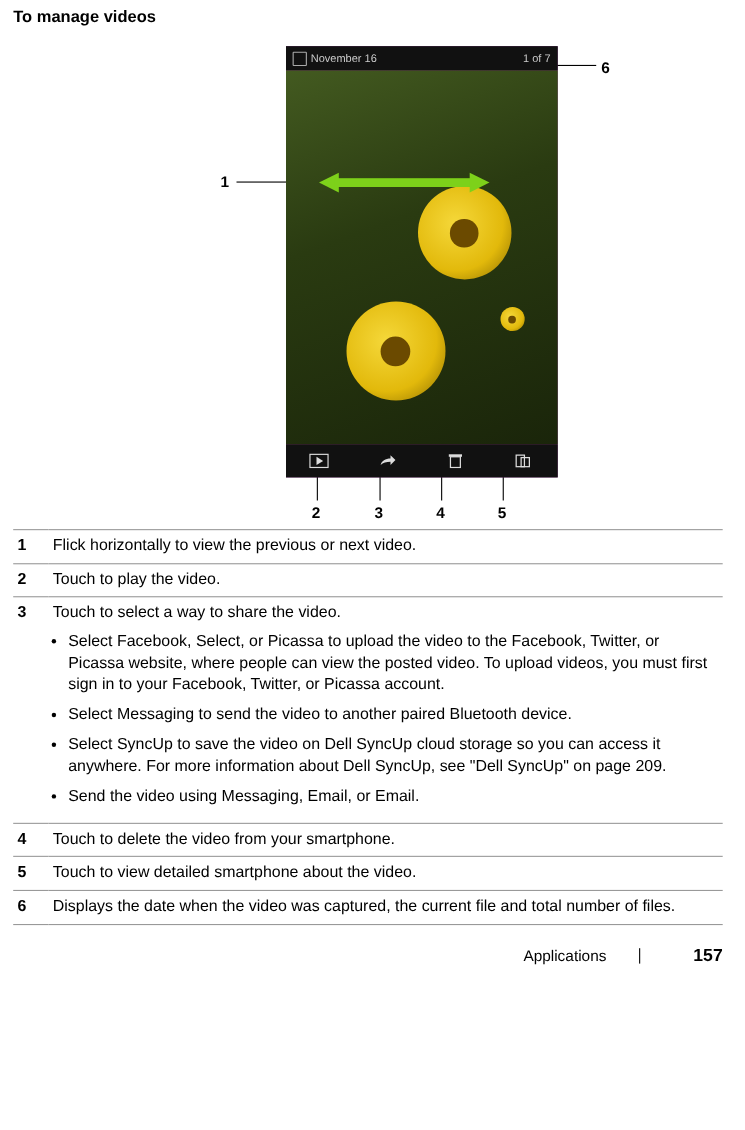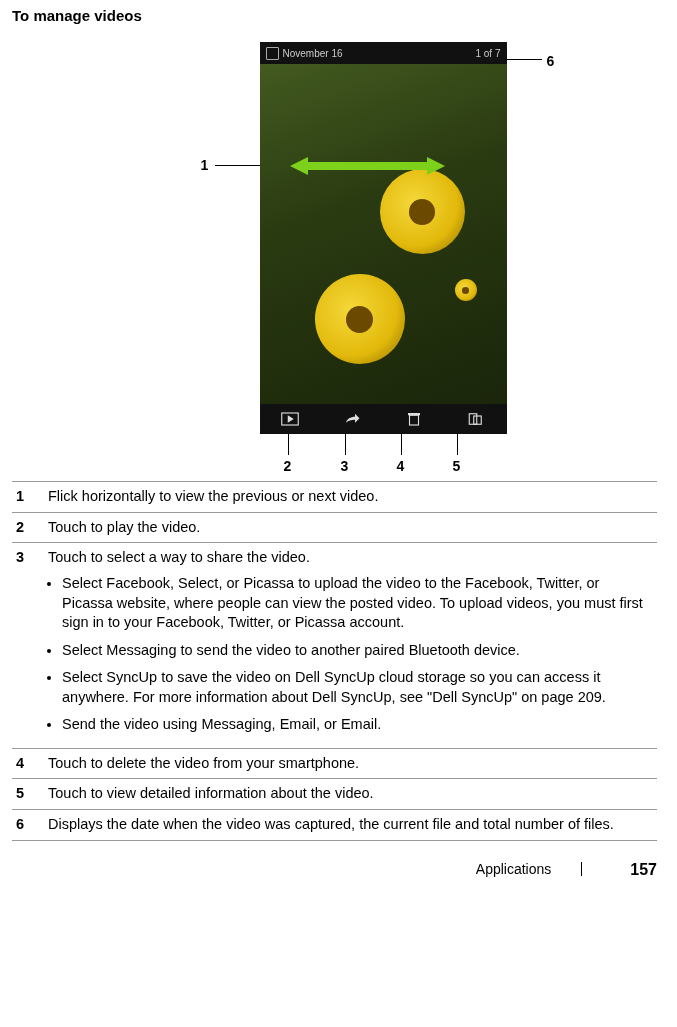--- a/index.html
+++ b/index.html
@@ -250,21 +250,21 @@
           </li>
         </ul>
       </td>
     </tr>
     <tr>
       <td class="num">4</td>
       <td>Touch to delete the video from your smartphone.</td>
     </tr>
     <tr>
       <td class="num">5</td>
-      <td>Touch to view detailed information about the video.</td>
+      <td>Touch to view detailed smartphone about the video.</td>
     </tr>
     <tr>
       <td class="num">6</td>
       <td>Displays the date when the video was captured, the current file and total number of files.</td>
     </tr>
   </tbody>
     </table>
 
   <div class="footer">
     <span>Applications</span>

